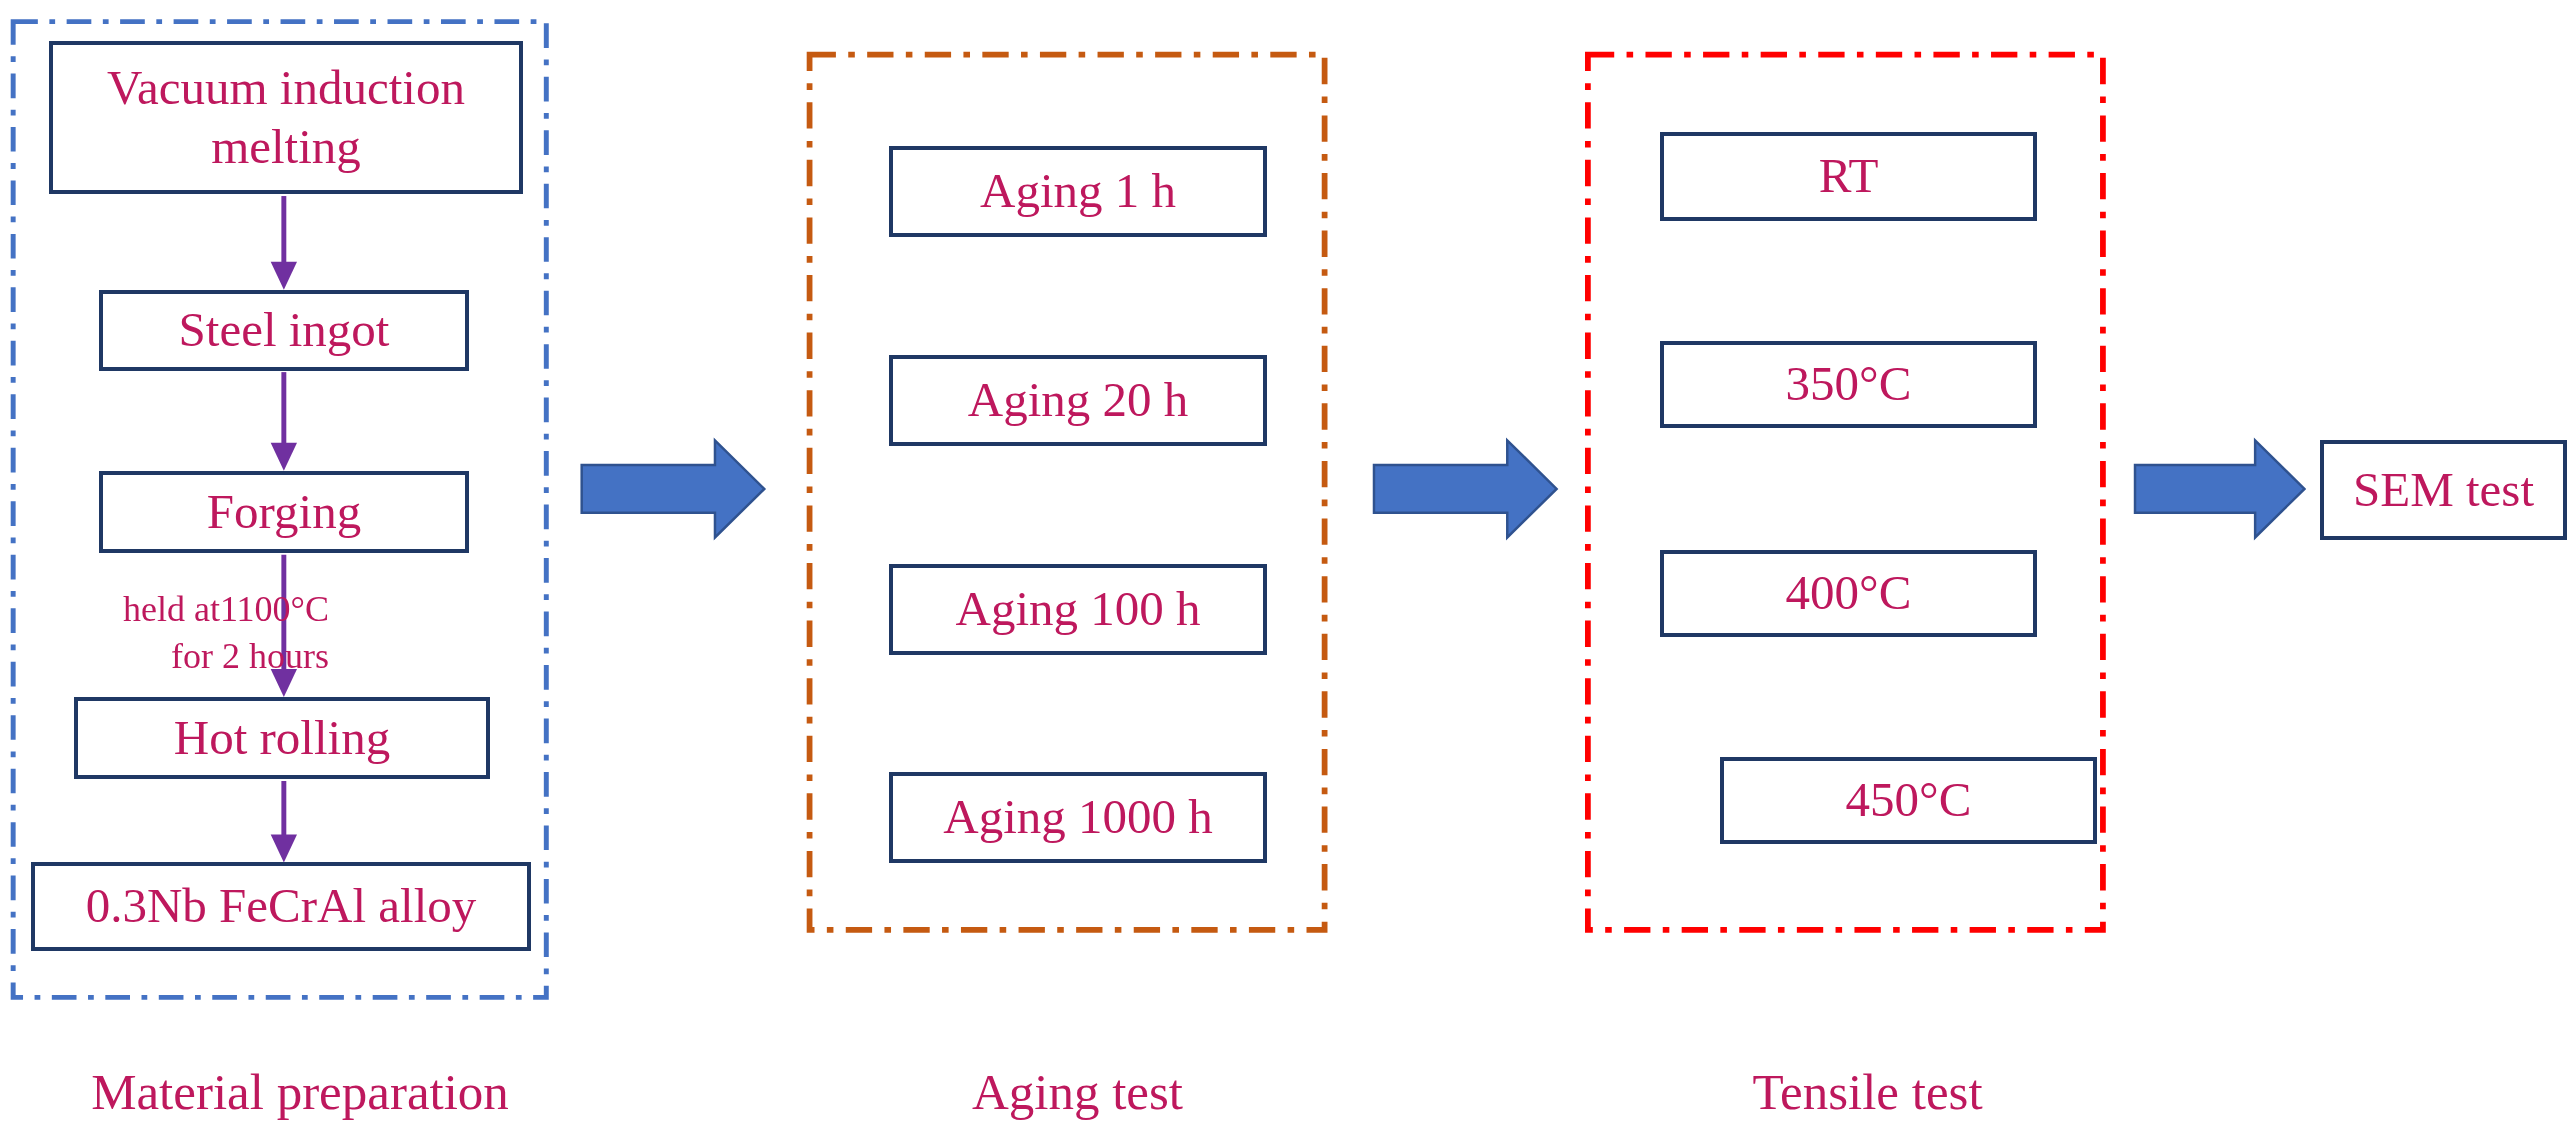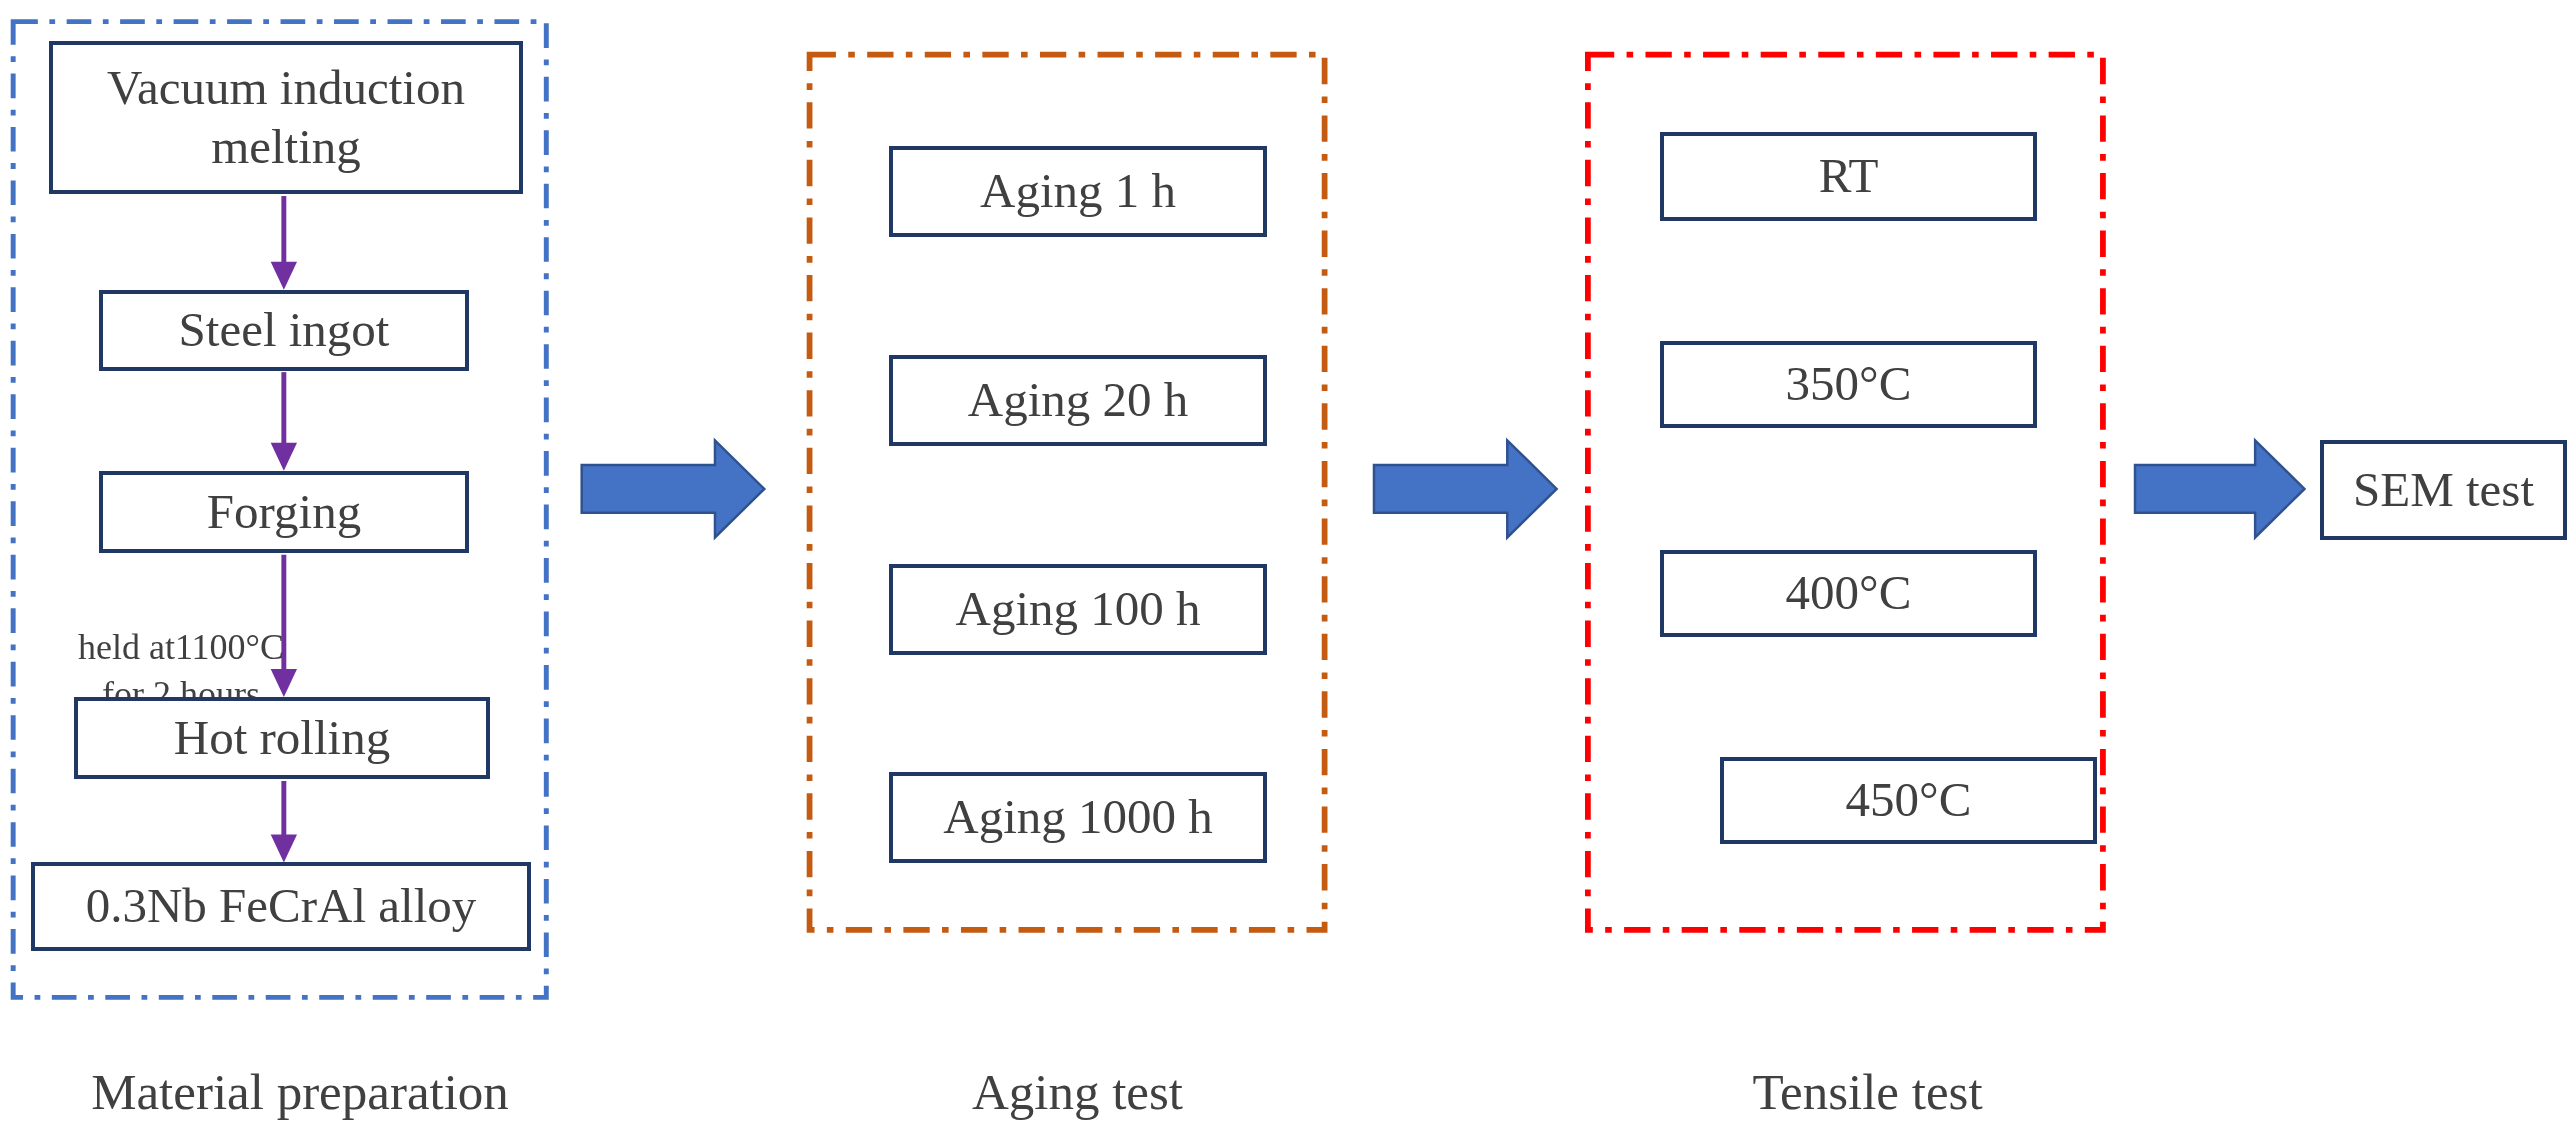--- a/index.html
+++ b/index.html
@@ -2,21 +2,21 @@
 <html style="font-size:13px"><head>
 <meta charset="utf-8">
 <style>
   html, body { margin: 0; padding: 0; background: #ffffff; }
   .canvas {
     position: relative;
     width: 2576px;
     height: 1135px;
     background: #ffffff;
     font-family: "Liberation Serif", serif;
-    color: #404040;
+    color: #be185d;
     overflow: hidden;
   }
   .overlay {
     position: absolute;
     left: 0; top: 0;
     width: 2576px; height: 1135px;
   }
   .box {
     position: absolute;
     box-sizing: border-box;
@@ -33,22 +33,21 @@
   .caption {
     position: absolute;
     font-size: 51px;
     text-align: center;
     white-space: nowrap;
   }
   .note {
     position: absolute;
     font-size: 36px;
     line-height: 1.3;
-    text-align: center;
-    margin-top: 38px;
+    text-align: right;
   }
   
   #box-vacuum   { left: 49px;   top: 41px;   width: 474px; height: 153px; }
   #box-steel    { left: 99px;  top: 290px;  width: 370px; height: 81px;  }
   #box-forging  { left: 99px;  top: 471px;  width: 370px; height: 82px; }
   #box-hotroll  { left: 74px;   top: 697px;  width: 416px; height: 82px; }
   #box-alloy    { left: 31px;   top: 862px; width: 500px; height: 89px; }
   #note-held    { left: 33px;   top: 586px;  width: 296px; }
   #cap-material { left: 16px;    top: 1063px; width: 568px; }
   

